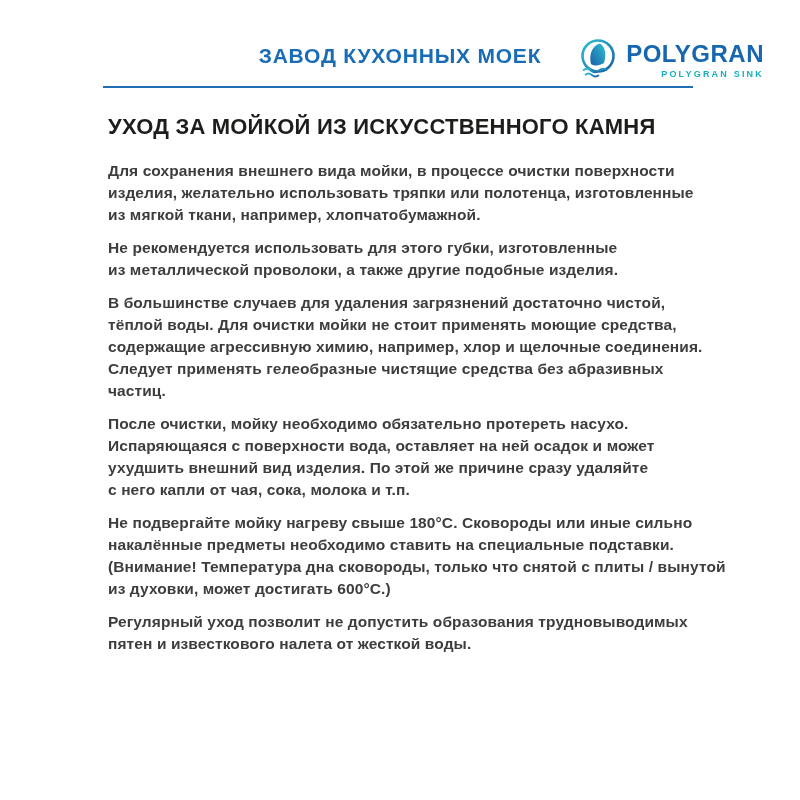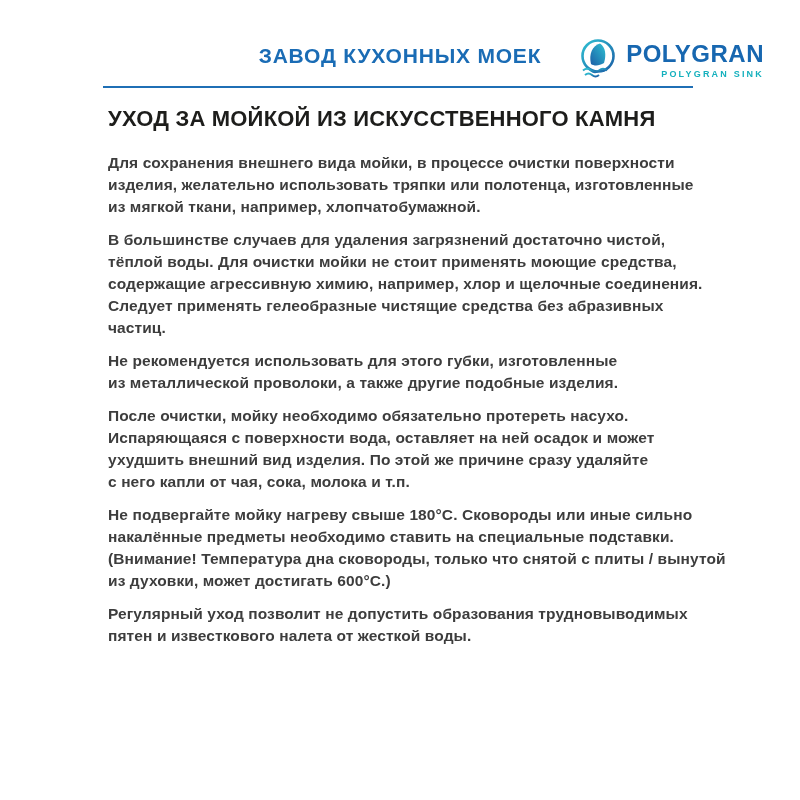--- a/index.html
+++ b/index.html
@@ -37,21 +37,21 @@
   .divider {
     position:absolute; top:86px; left:103px;
     width:590px; height:2px;
     background:#1f6fb5;
   }
   
   .content {
     position:absolute; top:106px; left:108px; width:645px;
   }
   .article-title {
-    margin:0 0 20px 0;
+    margin:8px 0 20px 0;
     font-size:22px; font-weight:800;
     letter-spacing:0.2px;
     color:#1d1d1b;
   }
   .content p {
     margin:0 0 11px 0;
     font-size:15.5px; line-height:22px;
     color:#3d3d3d;
     white-space:pre-line;
     letter-spacing:0.1px;
@@ -91,27 +91,27 @@
   </div>
 
   <div class="divider"></div>
 
   <div class="content">
     <h1 class="article-title">УХОД ЗА МОЙКОЙ ИЗ ИСКУССТВЕННОГО КАМНЯ</h1>
     <div id="paragraphs">
         <p>Для сохранения внешнего вида мойки, в процессе очистки поверхности
 изделия, желательно использовать тряпки или полотенца, изготовленные
 из мягкой ткани, например, хлопчатобумажной.</p>
+        <p>Не рекомендуется использовать для этого губки, изготовленные
+из металлической проволоки, а также другие подобные изделия.</p>
         <p>В большинстве случаев для удаления загрязнений достаточно чистой,
 тёплой воды. Для очистки мойки не стоит применять моющие средства,
 содержащие агрессивную химию, например, хлор и щелочные соединения.
 Следует применять гелеобразные чистящие средства без абразивных
 частиц.</p>
-        <p>Не рекомендуется использовать для этого губки, изготовленные
-из металлической проволоки, а также другие подобные изделия.</p>
         <p>После очистки, мойку необходимо обязательно протереть насухо.
 Испаряющаяся с поверхности вода, оставляет на ней осадок и может
 ухудшить внешний вид изделия. По этой же причине сразу удаляйте
 с него капли от чая, сока, молока и т.п.</p>
         <p>Не подвергайте мойку нагреву свыше 180°С. Сковороды или иные сильно
 накалённые предметы необходимо ставить на специальные подставки.
 (Внимание! Температура дна сковороды, только что снятой с плиты / вынутой
 из духовки, может достигать 600°С.)</p>
         <p>Регулярный уход позволит не допустить образования трудновыводимых
 пятен и известкового налета от жесткой воды.</p>

